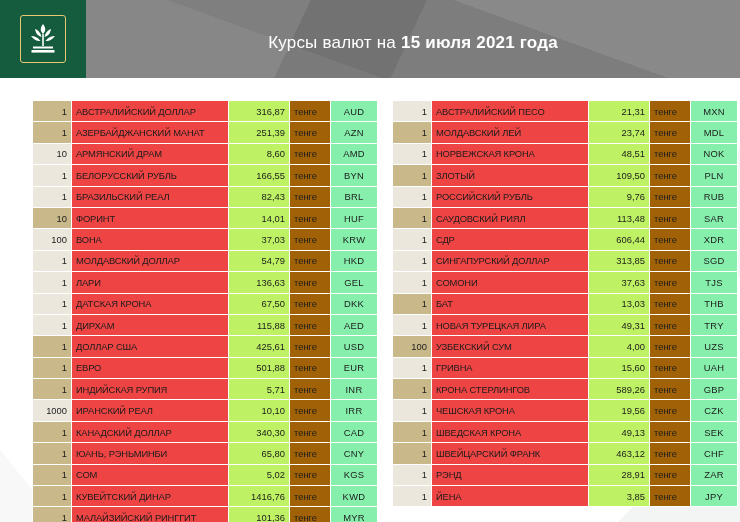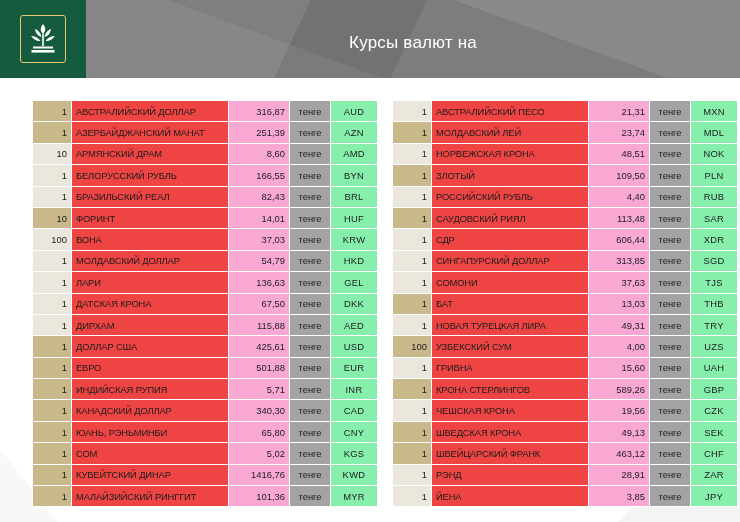--- a/index.html
+++ b/index.html
@@ -140,27 +140,27 @@
   .c-qty.hl { background: #c9b98a; }
   .c-name {
     width: 148px;
     text-align: left;
     background: #ef4444;
     letter-spacing: -0.15px;
   }
   .c-val {
     width: 52px;
     text-align: right;
-    background: #f9a8d4;
+    background: #bef264;
     font-size: 9px;
   }
   .c-unit {
     width: 32px;
-    text-align: center;
-    background: #a3a3a3;
+    text-align: left;
+    background: #a16207;
     font-size: 8.6px;
     color: #333;
   }
   .c-code {
     width: 38px;
     text-align: center;
     background: #86efac;
     font-size: 9px;
     color: #333;
     letter-spacing: 0.3px;
@@ -184,20 +184,21 @@
           <rect x="15.2" y="12" width="1.6" height="12"></rect>
           <rect x="6" y="24.5" width="20" height="2"></rect>
           <rect x="4.5" y="28" width="23" height="2.6"></rect>
         </g>
       </svg>
     </div>
   </div>
 
   <div class="header-title">
     <span>Курсы валют на</span>
+    <span class="date">15 июля 2021 года</span>
   </div>
 </div>
 
 <div class="page-deco">
   <div class="tri1"></div>
   <div class="tri2"></div>
   <div class="tri3"></div>
 </div>
 
 <div class="tables">
@@ -294,20 +295,27 @@
             <td class="c-val">501,88</td>
             <td class="c-unit">тенге</td>
             <td class="c-code">EUR</td>
           </tr>
           <tr>
             <td class="c-qty hl">1</td>
             <td class="c-name">ИНДИЙСКАЯ РУПИЯ</td>
             <td class="c-val">5,71</td>
             <td class="c-unit">тенге</td>
             <td class="c-code">INR</td>
+          </tr>
+          <tr>
+            <td class="c-qty">1000</td>
+            <td class="c-name">ИРАНСКИЙ РЕАЛ</td>
+            <td class="c-val">10,10</td>
+            <td class="c-unit">тенге</td>
+            <td class="c-code">IRR</td>
           </tr>
           <tr>
             <td class="c-qty hl">1</td>
             <td class="c-name">КАНАДСКИЙ ДОЛЛАР</td>
             <td class="c-val">340,30</td>
             <td class="c-unit">тенге</td>
             <td class="c-code">CAD</td>
           </tr>
           <tr>
             <td class="c-qty hl">1</td>
@@ -367,21 +375,21 @@
           <tr>
             <td class="c-qty hl">1</td>
             <td class="c-name">ЗЛОТЫЙ</td>
             <td class="c-val">109,50</td>
             <td class="c-unit">тенге</td>
             <td class="c-code">PLN</td>
           </tr>
           <tr>
             <td class="c-qty">1</td>
             <td class="c-name">РОССИЙСКИЙ РУБЛЬ</td>
-            <td class="c-val">4,40</td>
+            <td class="c-val">9,76</td>
             <td class="c-unit">тенге</td>
             <td class="c-code">RUB</td>
           </tr>
           <tr>
             <td class="c-qty hl">1</td>
             <td class="c-name">САУДОВСКИЙ РИЯЛ</td>
             <td class="c-val">113,48</td>
             <td class="c-unit">тенге</td>
             <td class="c-code">SAR</td>
           </tr>

